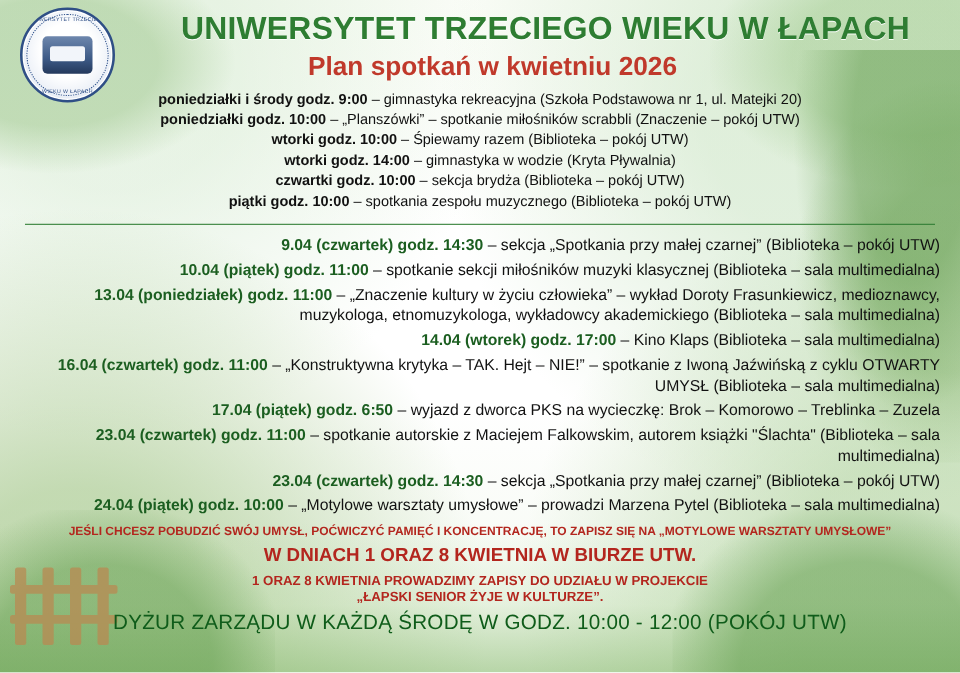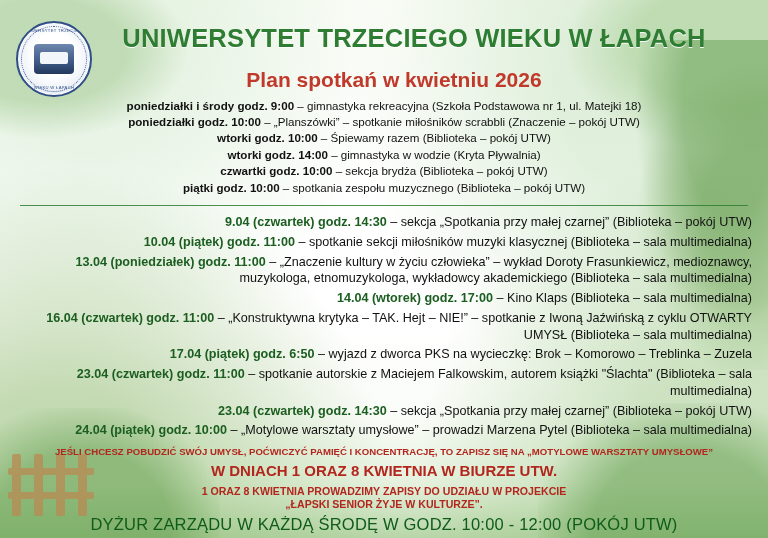--- a/index.html
+++ b/index.html
@@ -64,22 +64,22 @@
     background:#f2f5fa;border-radius:2px;
   }
   .logo-text{
     position:absolute;inset:0;font-size:4.2px;color:#2f4f86;letter-spacing:.3px;
   }
   .logo-text span{position:absolute;width:100%;text-align:center;}
   .logo-text .t{top:5px;}
   .logo-text .b{bottom:5px;}
 
   h1.title{
-    margin:15px;padding:10px 40px 0 100px;
-    text-align:center;
+    margin:0;padding:10px 40px 0 100px;
+    text-align:right;
     font-size:25.5px;font-weight:bold;color:#2e7d32;
     letter-spacing:.2px;line-height:1.08;
     text-shadow:0 1px 0 rgba(255,255,255,.9);
   }
   h2.subtitle{
     margin:4px 0 2px 0;padding:0 40px 0 60px;
     text-align:center;font-size:21px;font-weight:bold;color:#c0392b;
   }
 
   .weekly{
@@ -144,21 +144,21 @@
         <span class="b">WIEKU W ŁAPACH</span>
       </div>
     </div>
 
     <h1 class="title">UNIWERSYTET TRZECIEGO WIEKU W ŁAPACH</h1>
     <h2 class="subtitle">Plan spotkań w kwietniu 2026</h2>
 
     <div class="weekly">
       <div>
         <span class="d">poniedziałki i środy godz. 9:00</span>
-        <span class="r">– gimnastyka rekreacyjna (Szkoła Podstawowa nr 1, ul. Matejki 18)</span>
+        <span class="r">– gimnastyka rekreacyjna (Szkoła Podstawowa nr 1, ul. Matejki 20)</span>
       </div>
       <div>
         <span class="d">poniedziałki godz. 10:00</span>
         <span class="r">– „Planszówki” – spotkanie miłośników scrabbli (Znaczenie – pokój UTW)</span>
       </div>
       <div>
         <span class="d">wtorki godz. 10:00</span>
         <span class="r">– Śpiewamy razem (Biblioteka – pokój UTW)</span>
       </div>
       <div>

